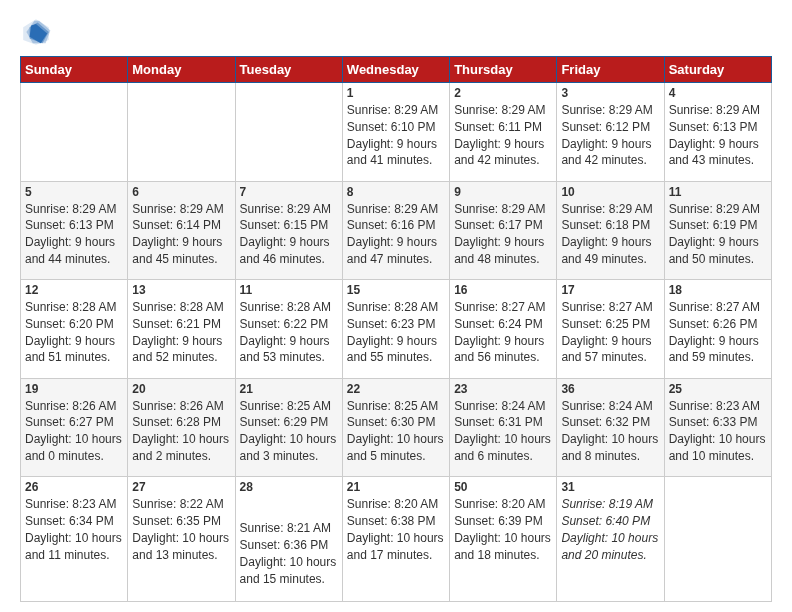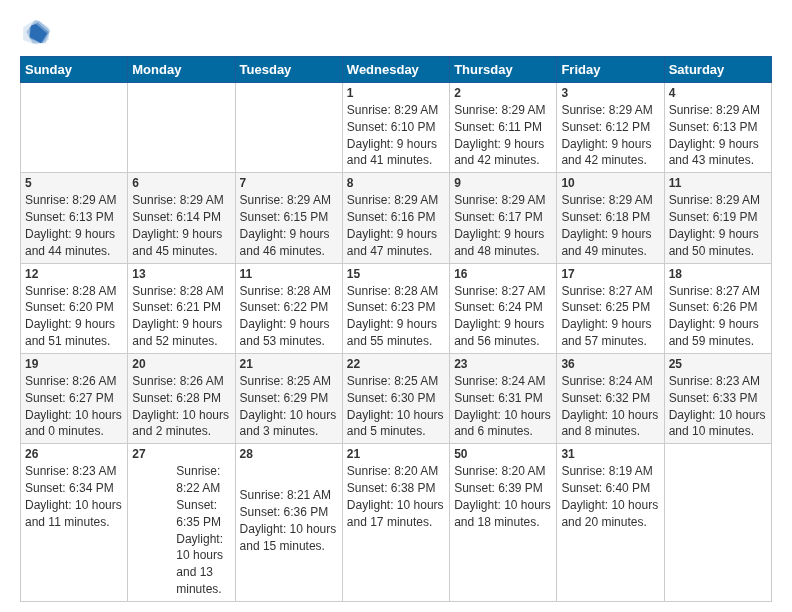--- a/index.html
+++ b/index.html
@@ -93,21 +93,21 @@
     .day-info {
       font-size: 12px;
       line-height: 1.4;
       color: #333;
     }
     .empty-cell {
       background: #f9f9f9;
     }
     tr:nth-child(odd) td { background: #ffffff; }
     tr:nth-child(even) td { background: #f5f5f5; }
-    .calendar thead tr th { background: #0369a1; }
+    .calendar thead tr th { background: #b91c1c; }
   </style>
 </head>
 <body>
 
 <div class="page">
   <div class="header">
     <div class="logo">
       <svg class="logo-icon" viewBox="0 0 40 40" width="40" height="40">
         <polygon points="20,4 36,14 36,30 20,36 4,30 4,14" fill="#2a6db5" opacity="0.15"></polygon>
         <polygon points="24,6 38,18 32,34 16,34 8,20 18,6" fill="#2a6db5" opacity="0.3"></polygon>
@@ -327,21 +327,21 @@
         <tr>
           <td>
             <span class="day-number">26</span>
             <div class="day-info" style="white-space: pre-line;">Sunrise: 8:23 AM
 Sunset: 6:34 PM
 Daylight: 10 hours
 and 11 minutes.</div>
           </td>
           <td>
             <span class="day-number">27</span>
-            <div class="day-info" style="white-space: pre-line; margin-left: 44px;">Sunrise: 8:22 AM
+            <div class="day-info" style="white-space: pre-line;">Sunrise: 8:22 AM
 Sunset: 6:35 PM
 Daylight: 10 hours
 and 13 minutes.</div>
           </td>
           <td>
             <span class="day-number">28</span>
             <div class="day-info" style="white-space: pre-line; margin-top: 26px;">Sunrise: 8:21 AM
 Sunset: 6:36 PM
 Daylight: 10 hours
 and 15 minutes.</div>
@@ -355,21 +355,21 @@
           </td>
           <td>
             <span class="day-number">50</span>
             <div class="day-info" style="white-space: pre-line;">Sunrise: 8:20 AM
 Sunset: 6:39 PM
 Daylight: 10 hours
 and 18 minutes.</div>
           </td>
           <td>
             <span class="day-number">31</span>
-            <div class="day-info" style="white-space: pre-line;">Sunrise: 8:19 AM
+            <div class="day-info" style="white-space: pre-line; font-style: italic;">Sunrise: 8:19 AM
 Sunset: 6:40 PM
 Daylight: 10 hours
 and 20 minutes.</div>
           </td>
           <td class="empty-cell"></td>
         </tr>
       </tbody>
   </table>
 </div>
 

